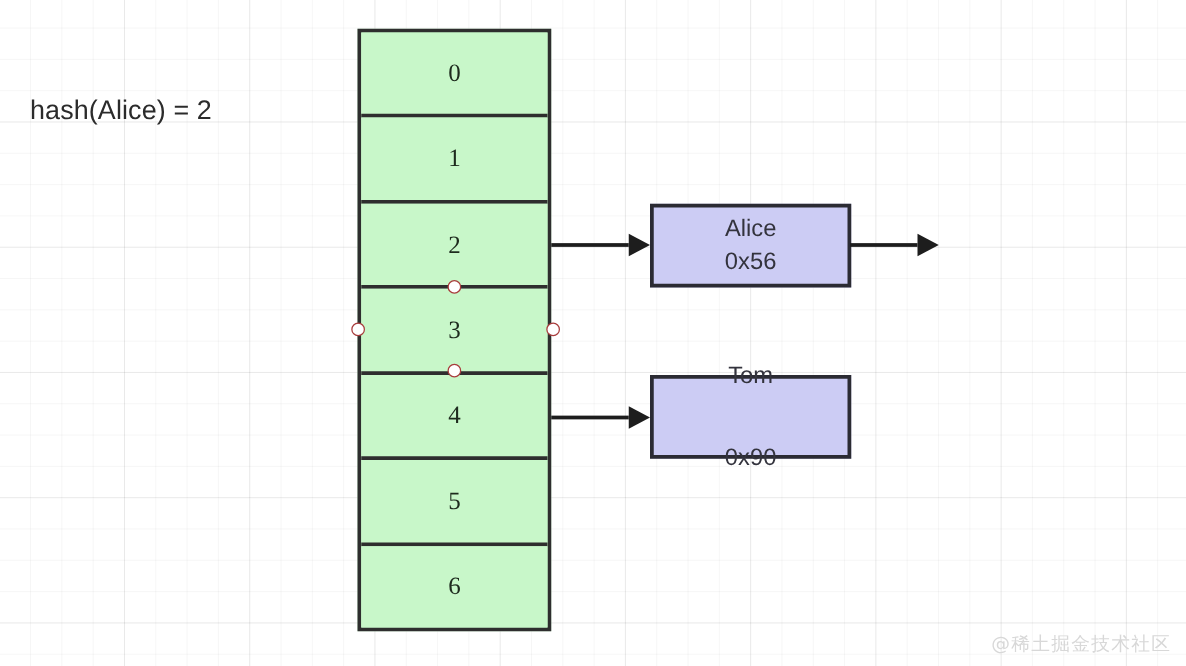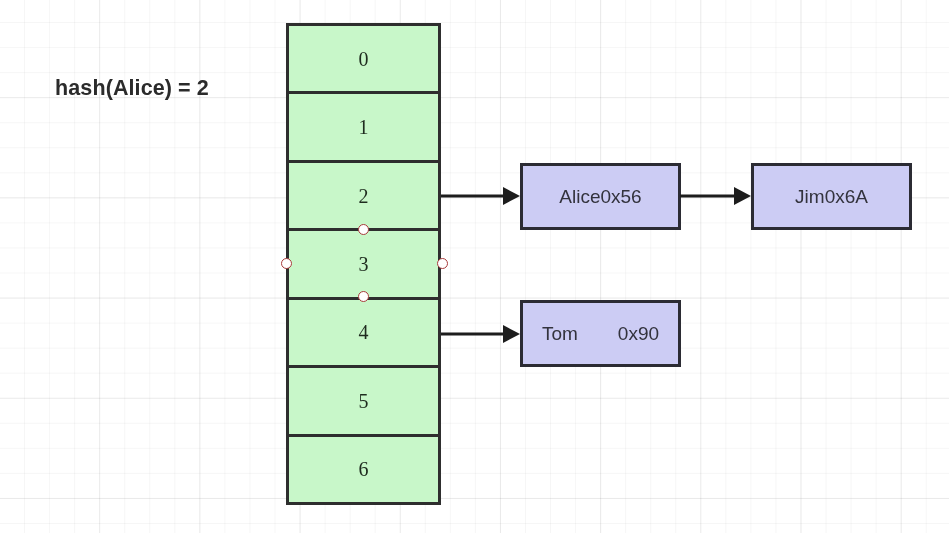--- a/index.html
+++ b/index.html
@@ -26,23 +26,22 @@
     background-position: -1px -3px, -1px -3px, -1px -3px, -1px -3px;
     font-family: "Liberation Sans", sans-serif;
   }
 
   
   .legend {
     position: absolute;
     left: 24px;
     top: 71px;
     width: 216px;
-    text-align: center;
     color: #2b2b2b;
-    font-weight: bold;
+    font-weight: normal;
     font-size: 21.5px;
     line-height: 34px;
     letter-spacing: 0.1px;
     white-space: nowrap;
   }
   .legend-line { display: block; }
 
   
   .table {
     position: absolute;
@@ -86,21 +85,21 @@
     z-index: 40;
   }
 
   
   .node {
     position: absolute;
     box-sizing: border-box;
     background: #ccccf4;
     border: 3px solid #2b2b33;
     display: flex;
-    flex-direction: row;
+    flex-direction: column;
     align-items: center;
     justify-content: center;
   }
   .node-line {
     font-size: 19px;
     color: #33333d;
     line-height: 26px;
     font-family: "Liberation Sans", sans-serif;
   }
 
@@ -188,24 +187,21 @@
   <div class="arrow" style="left:441px; top:321px; width:80px; height:26px;">
     <div class="arrow-shaft" style="width:62px;"></div>
     <div class="arrow-head" style="left:62px;"></div>
   </div>
 
   <div class="node" style="left:520px; top:163px; width:161px; height:67px;">
     <span class="node-line">Alice</span>
     <span class="node-line">0x56</span>
   </div>
 
-  <div class="node" style="left:751px; top:163px; width:161px; height:67px;">
-    <span class="node-line">Jim</span>
-    <span class="node-line">0x6A</span>
-  </div>
 
   <div class="node" style="left:520px; top:300px; width:161px; height:67px;gap:40px;">
     <span class="node-line">Tom</span>
     <span class="node-line">0x90</span>
   </div>
 
+  <div class="watermark">@稀土掘金技术社区</div>
 
 </div>
 
 </body></html>

